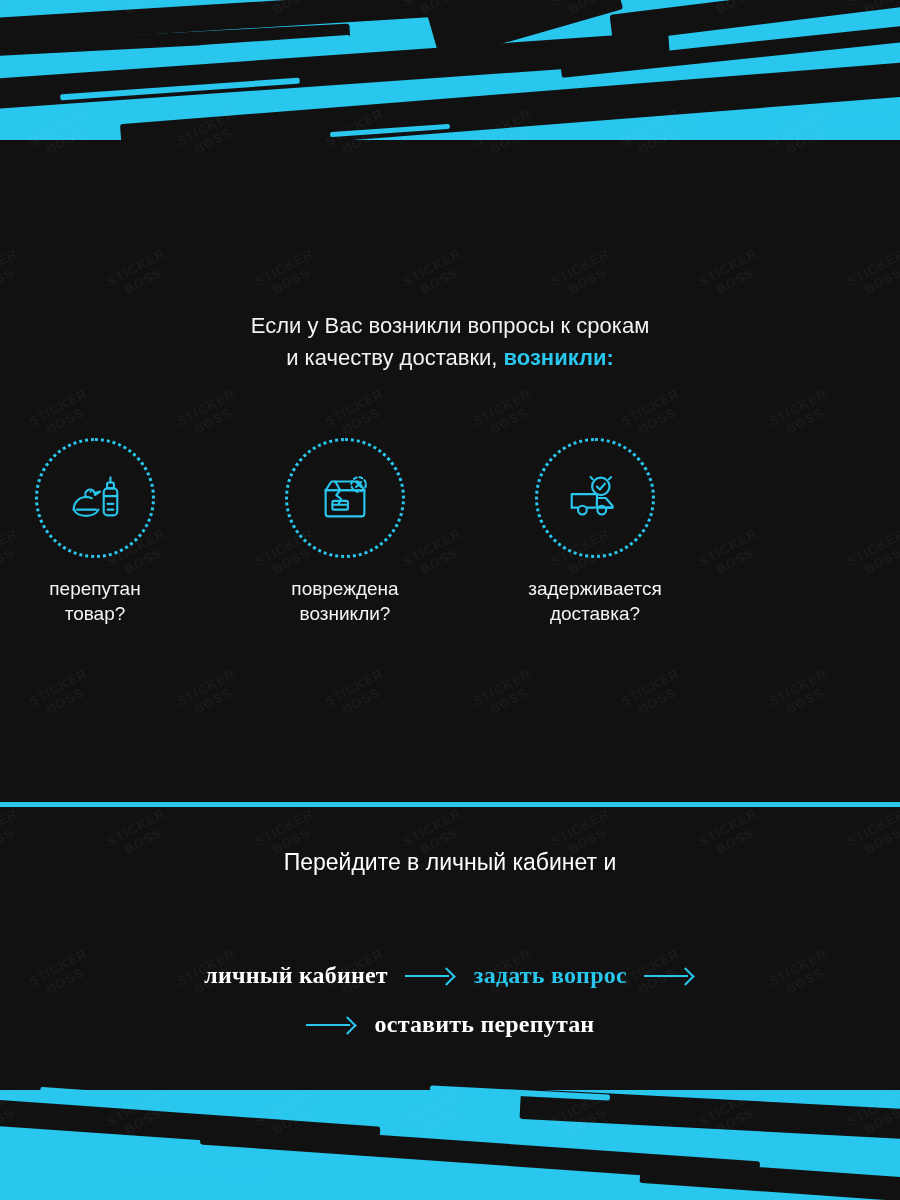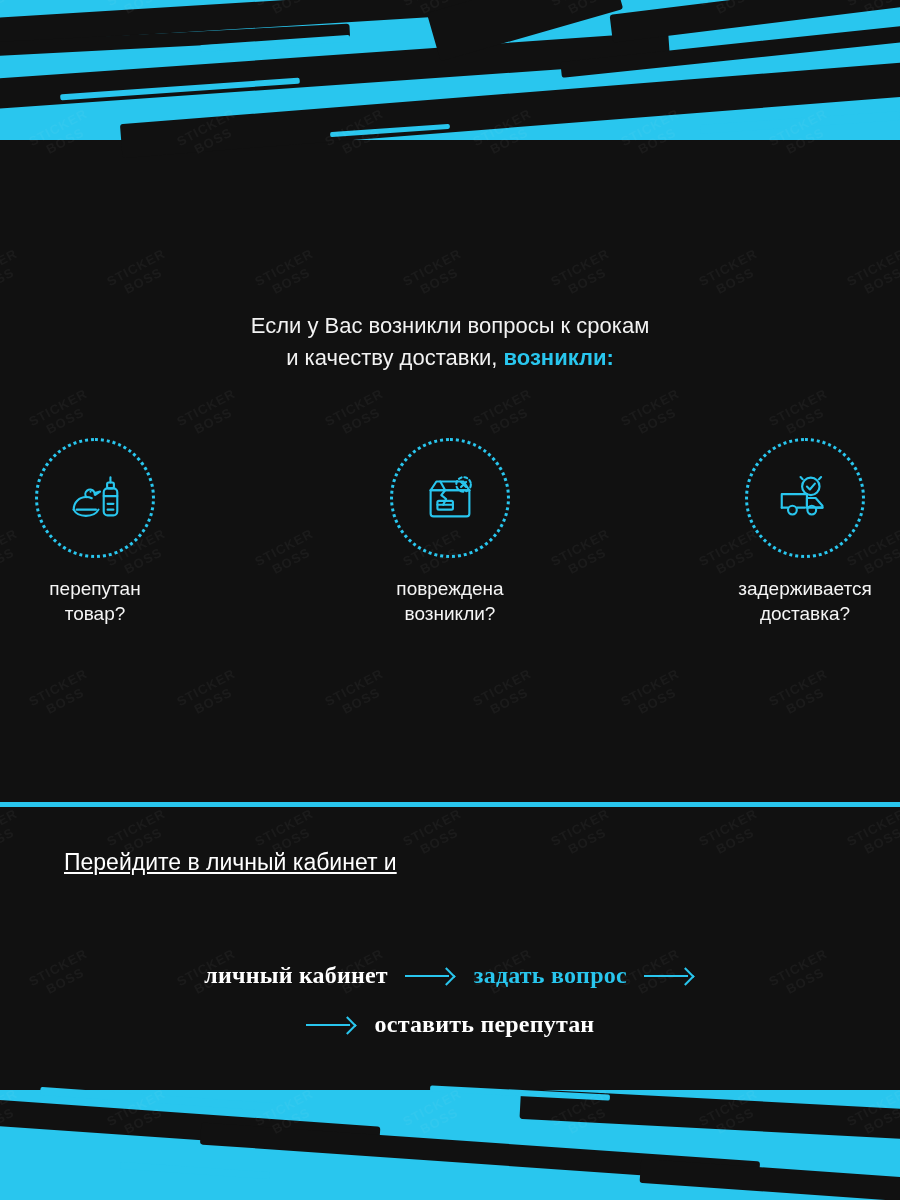--- a/index.html
+++ b/index.html
@@ -111,22 +111,22 @@
   }
   .subhead .accent { color: #29c6ee; font-weight: 700; }
 
   
   .icon-row {
     position: absolute;
     top: 438px;
     left: 0;
     right: 0;
     display: flex;
-    justify-content: space-between;
-    gap: 48px;
+    justify-content: flex-start;
+    gap: 60px;
   }
   .icon-item {
     width: 190px;
     display: flex;
     flex-direction: column;
     align-items: center;
   }
   .circle {
     width: 120px;
     height: 120px;
@@ -167,26 +167,26 @@
     height: 5px;
     background: #29c6ee;
     z-index: 9;
   }
 
   .lower-head {
     position: absolute;
     top: 846px;
     left: 0;
     right: 0;
+    text-align: center;
     font-size: 23px;
     line-height: 1.45;
     color: #ffffff;
     padding: 0 64px;
     box-sizing: border-box;
-    text-decoration: underline;
   }
   .lower-head .accent { color: #29c6ee; }
 
   .steps {
     position: absolute;
     top: 962px;
     left: 0;
     right: 0;
   }
   .steps-line {

